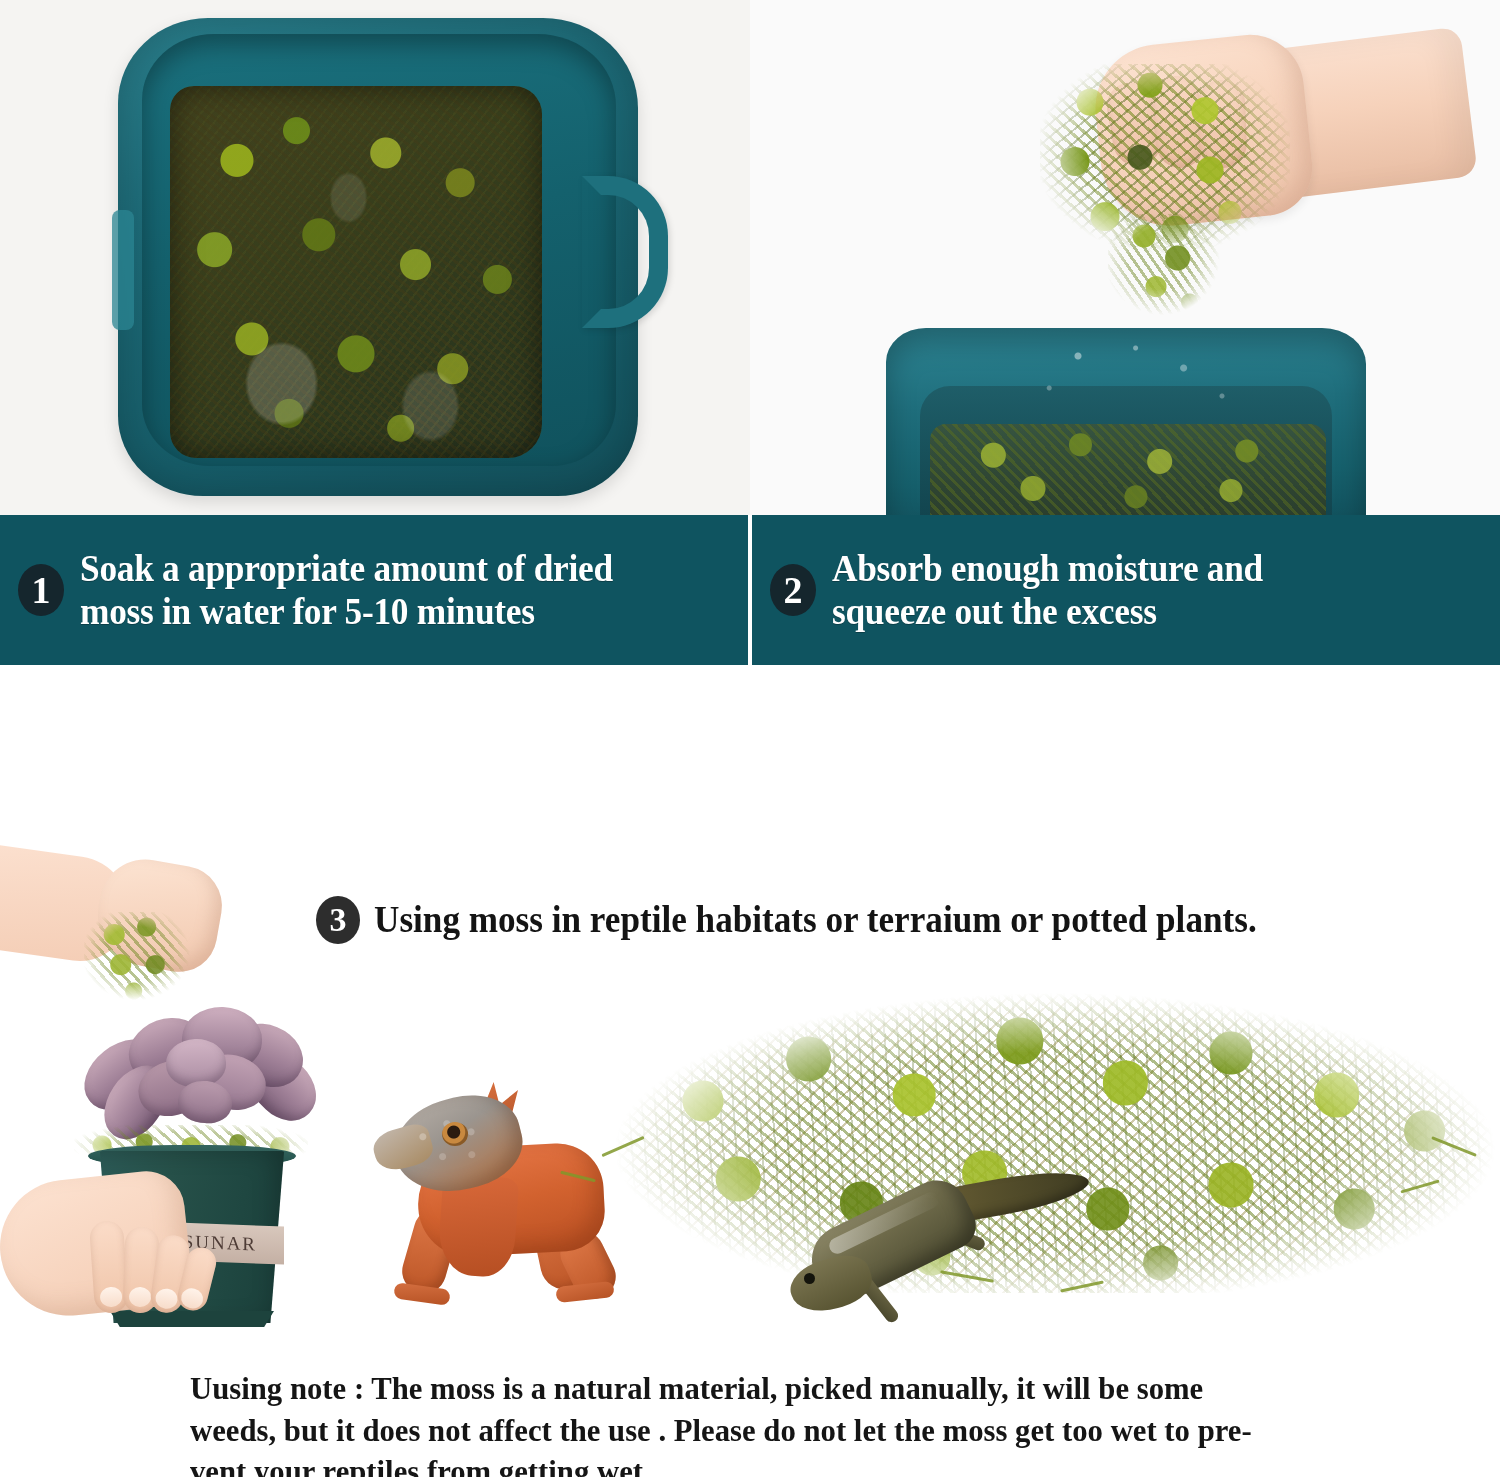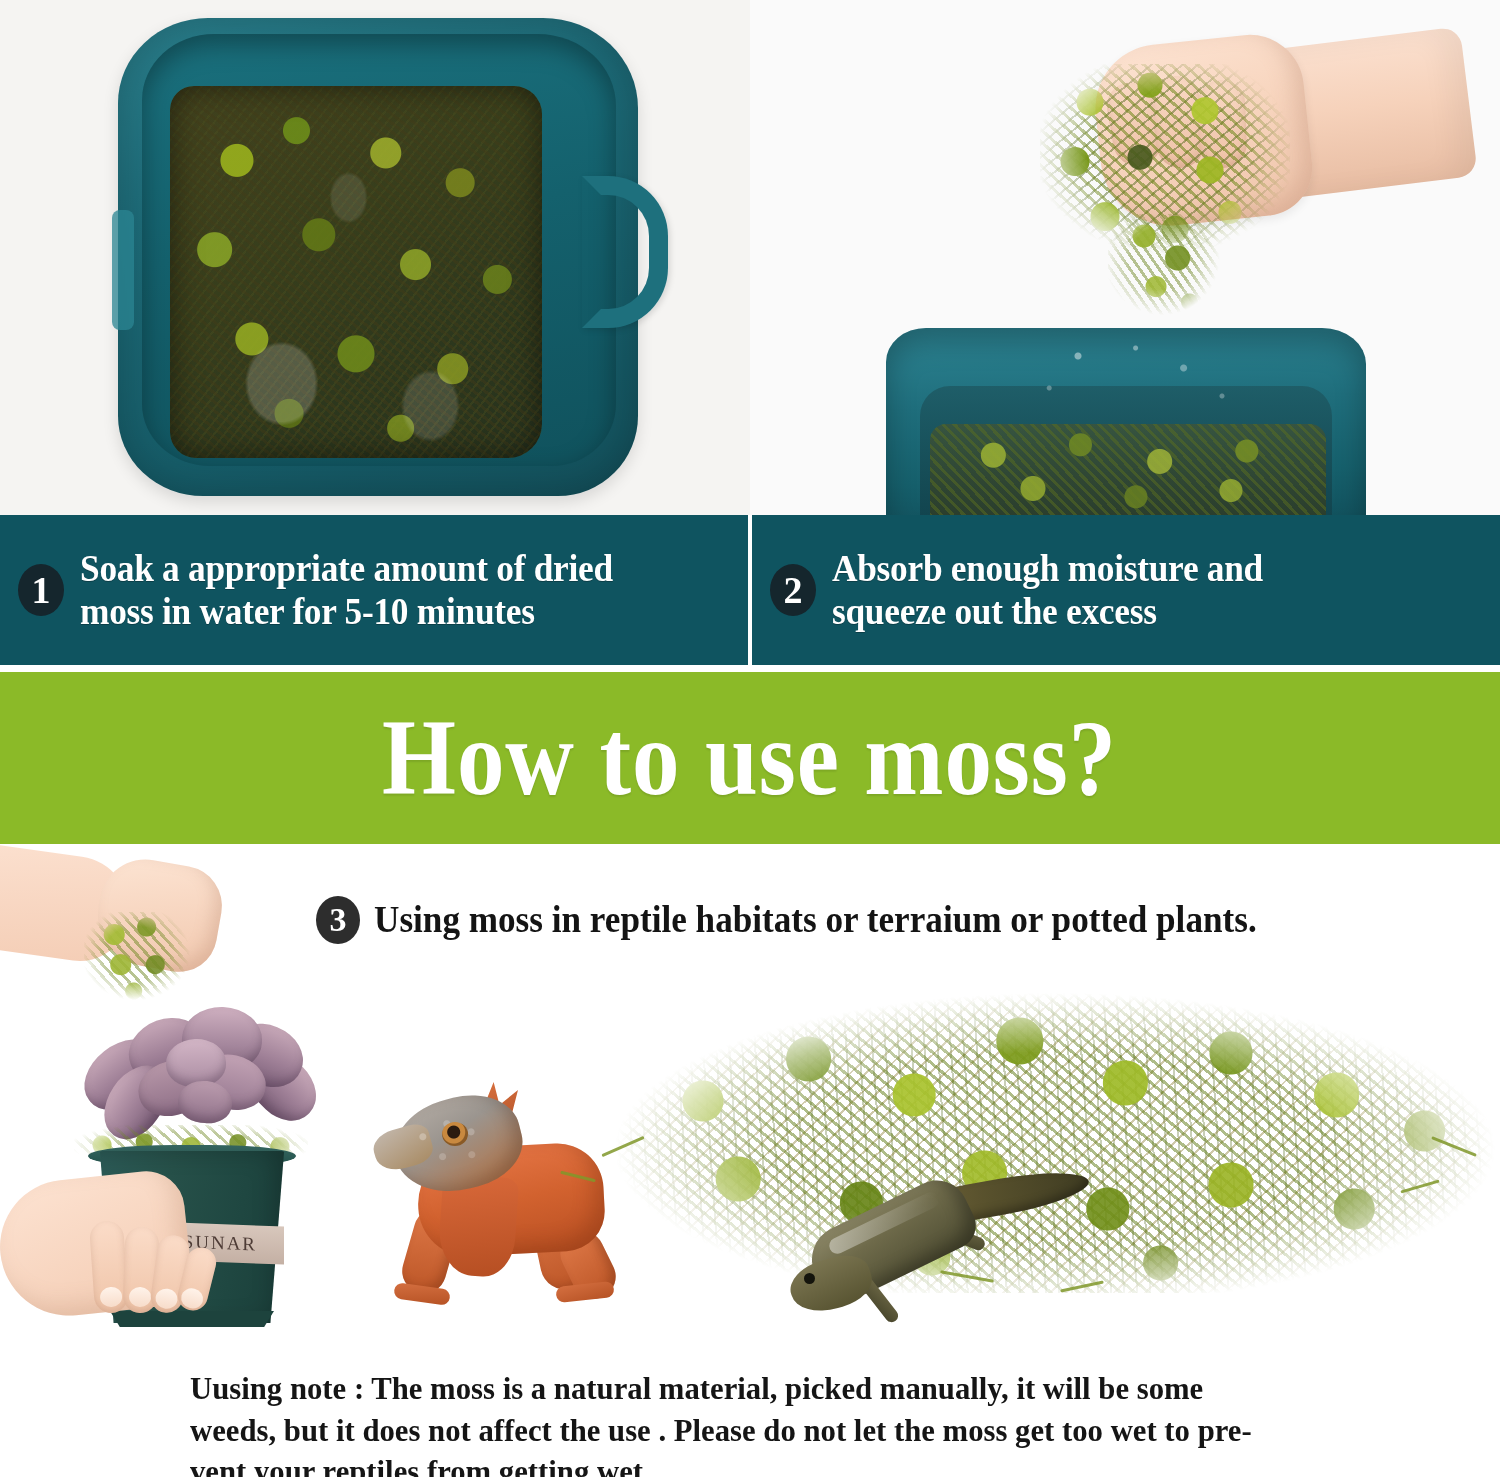--- a/index.html
+++ b/index.html
@@ -507,23 +507,20 @@
     </div>
     <div class="caption two" style="background:#0f5460;">
       <div class="badge">2</div>
       <div class="cap-text">
         <div>Absorb enough moisture and</div>
         <div>squeeze out the excess</div>
       </div>
     </div>
   </div>
 
-  <div class="banner" style="background:#8bba28;">
-    <div class="banner-title">How to use moss?</div>
-  </div>
 
   <div class="step3">
     <div class="badge-dark">3</div>
     <div class="step3-text">Using moss in reptile habitats or terraium or potted plants.</div>
   </div>
 
   <div class="scene">
 
     <div class="drop-hand">
       <div class="arm"></div>

